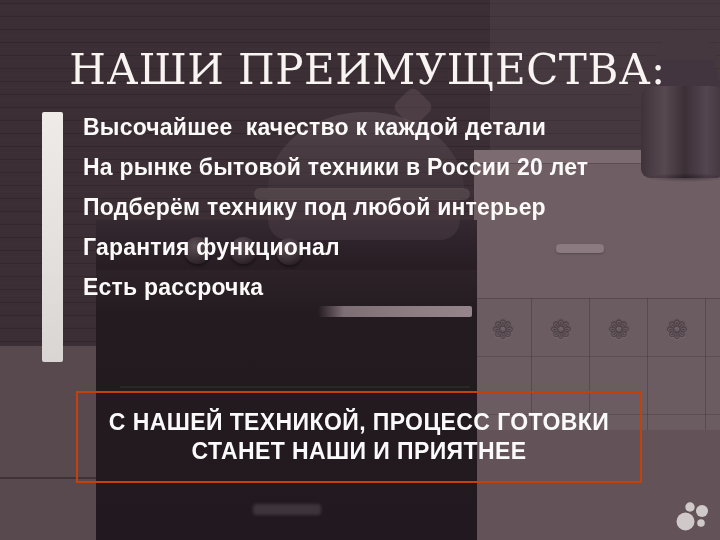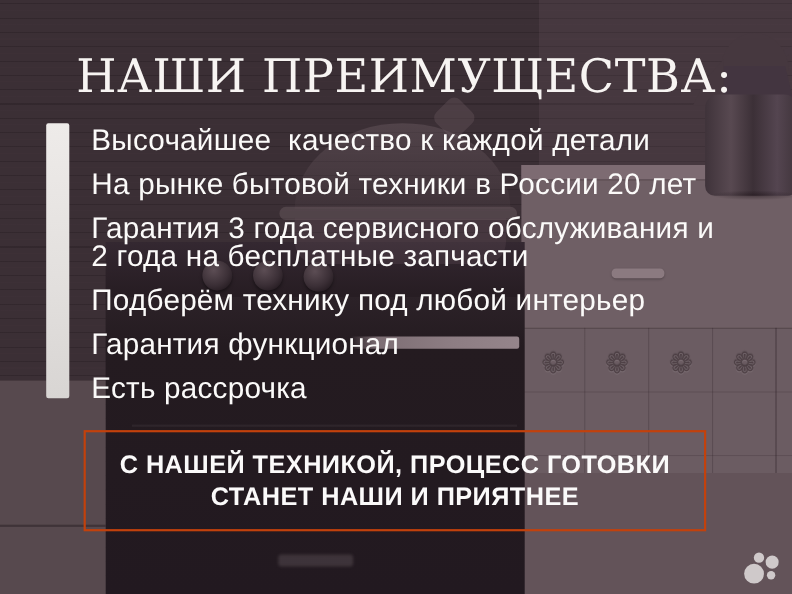--- a/index.html
+++ b/index.html
@@ -70,21 +70,21 @@
   
   .accent-bar{left:42px;top:112px;width:21px;height:250px;border-radius:2px;
     background:linear-gradient(180deg,#eeebe9 0%,#e2dfdd 60%,#d8d5d3 100%);}
   .title{
     left:0;right:0;top:46px;margin:0;text-align:center;
     font-family:"DejaVu Serif","Liberation Serif",serif;
     font-weight:400;font-size:42px;line-height:48px;color:#f7f4f2;letter-spacing:.5px;padding-left:15px;
   }
   .advantages{left:83px;top:114px;width:575px;margin:0;padding:0;list-style:none;}
   .advantages li{
-    font-size:27px;line-height:26px;font-weight:400;color:#fbfaf9;
+    font-size:23px;line-height:26px;font-weight:700;color:#fbfaf9;
     letter-spacing:.2px;margin:0 0 14px 0;white-space:pre-wrap;
   }
   .footer-box{
     left:76px;top:391px;width:562px;height:88px;border:2px solid #c2410c;
     display:flex;flex-direction:column;justify-content:center;text-align:center;
   }
   .footer-box p{margin:0;font-size:23px;line-height:29px;font-weight:700;
     color:#fbfafa;letter-spacing:.4px;}
   .watermark{right:12px;bottom:7px;display:flex;align-items:flex-start;}
   .avito-dots{display:block;}
@@ -135,22 +135,20 @@
   <div class="abs cabinet-left"></div>
   <div class="abs cabinet-seam"></div>
 
   <div class="abs accent-bar"></div>
 
   <h1 class="abs title">НАШИ ПРЕИМУЩЕСТВА:</h1>
 
   <ul class="abs advantages">
     <li>Высочайшее  качество к каждой детали</li>
     <li>На рынке бытовой техники в России 20 лет</li>
-    <li>Гарантия 3 года сервисного обслуживания и
-2 года на бесплатные запчасти</li>
     <li>Подберём технику под любой интерьер</li>
     <li>Гарантия функционал</li>
     <li>Есть рассрочка</li>
   </ul>
 
   <div class="abs footer-box">
     <p>С НАШЕЙ ТЕХНИКОЙ, ПРОЦЕСС ГОТОВКИ</p>
     <p>СТАНЕТ НАШИ И ПРИЯТНЕЕ</p>
   </div>
 

